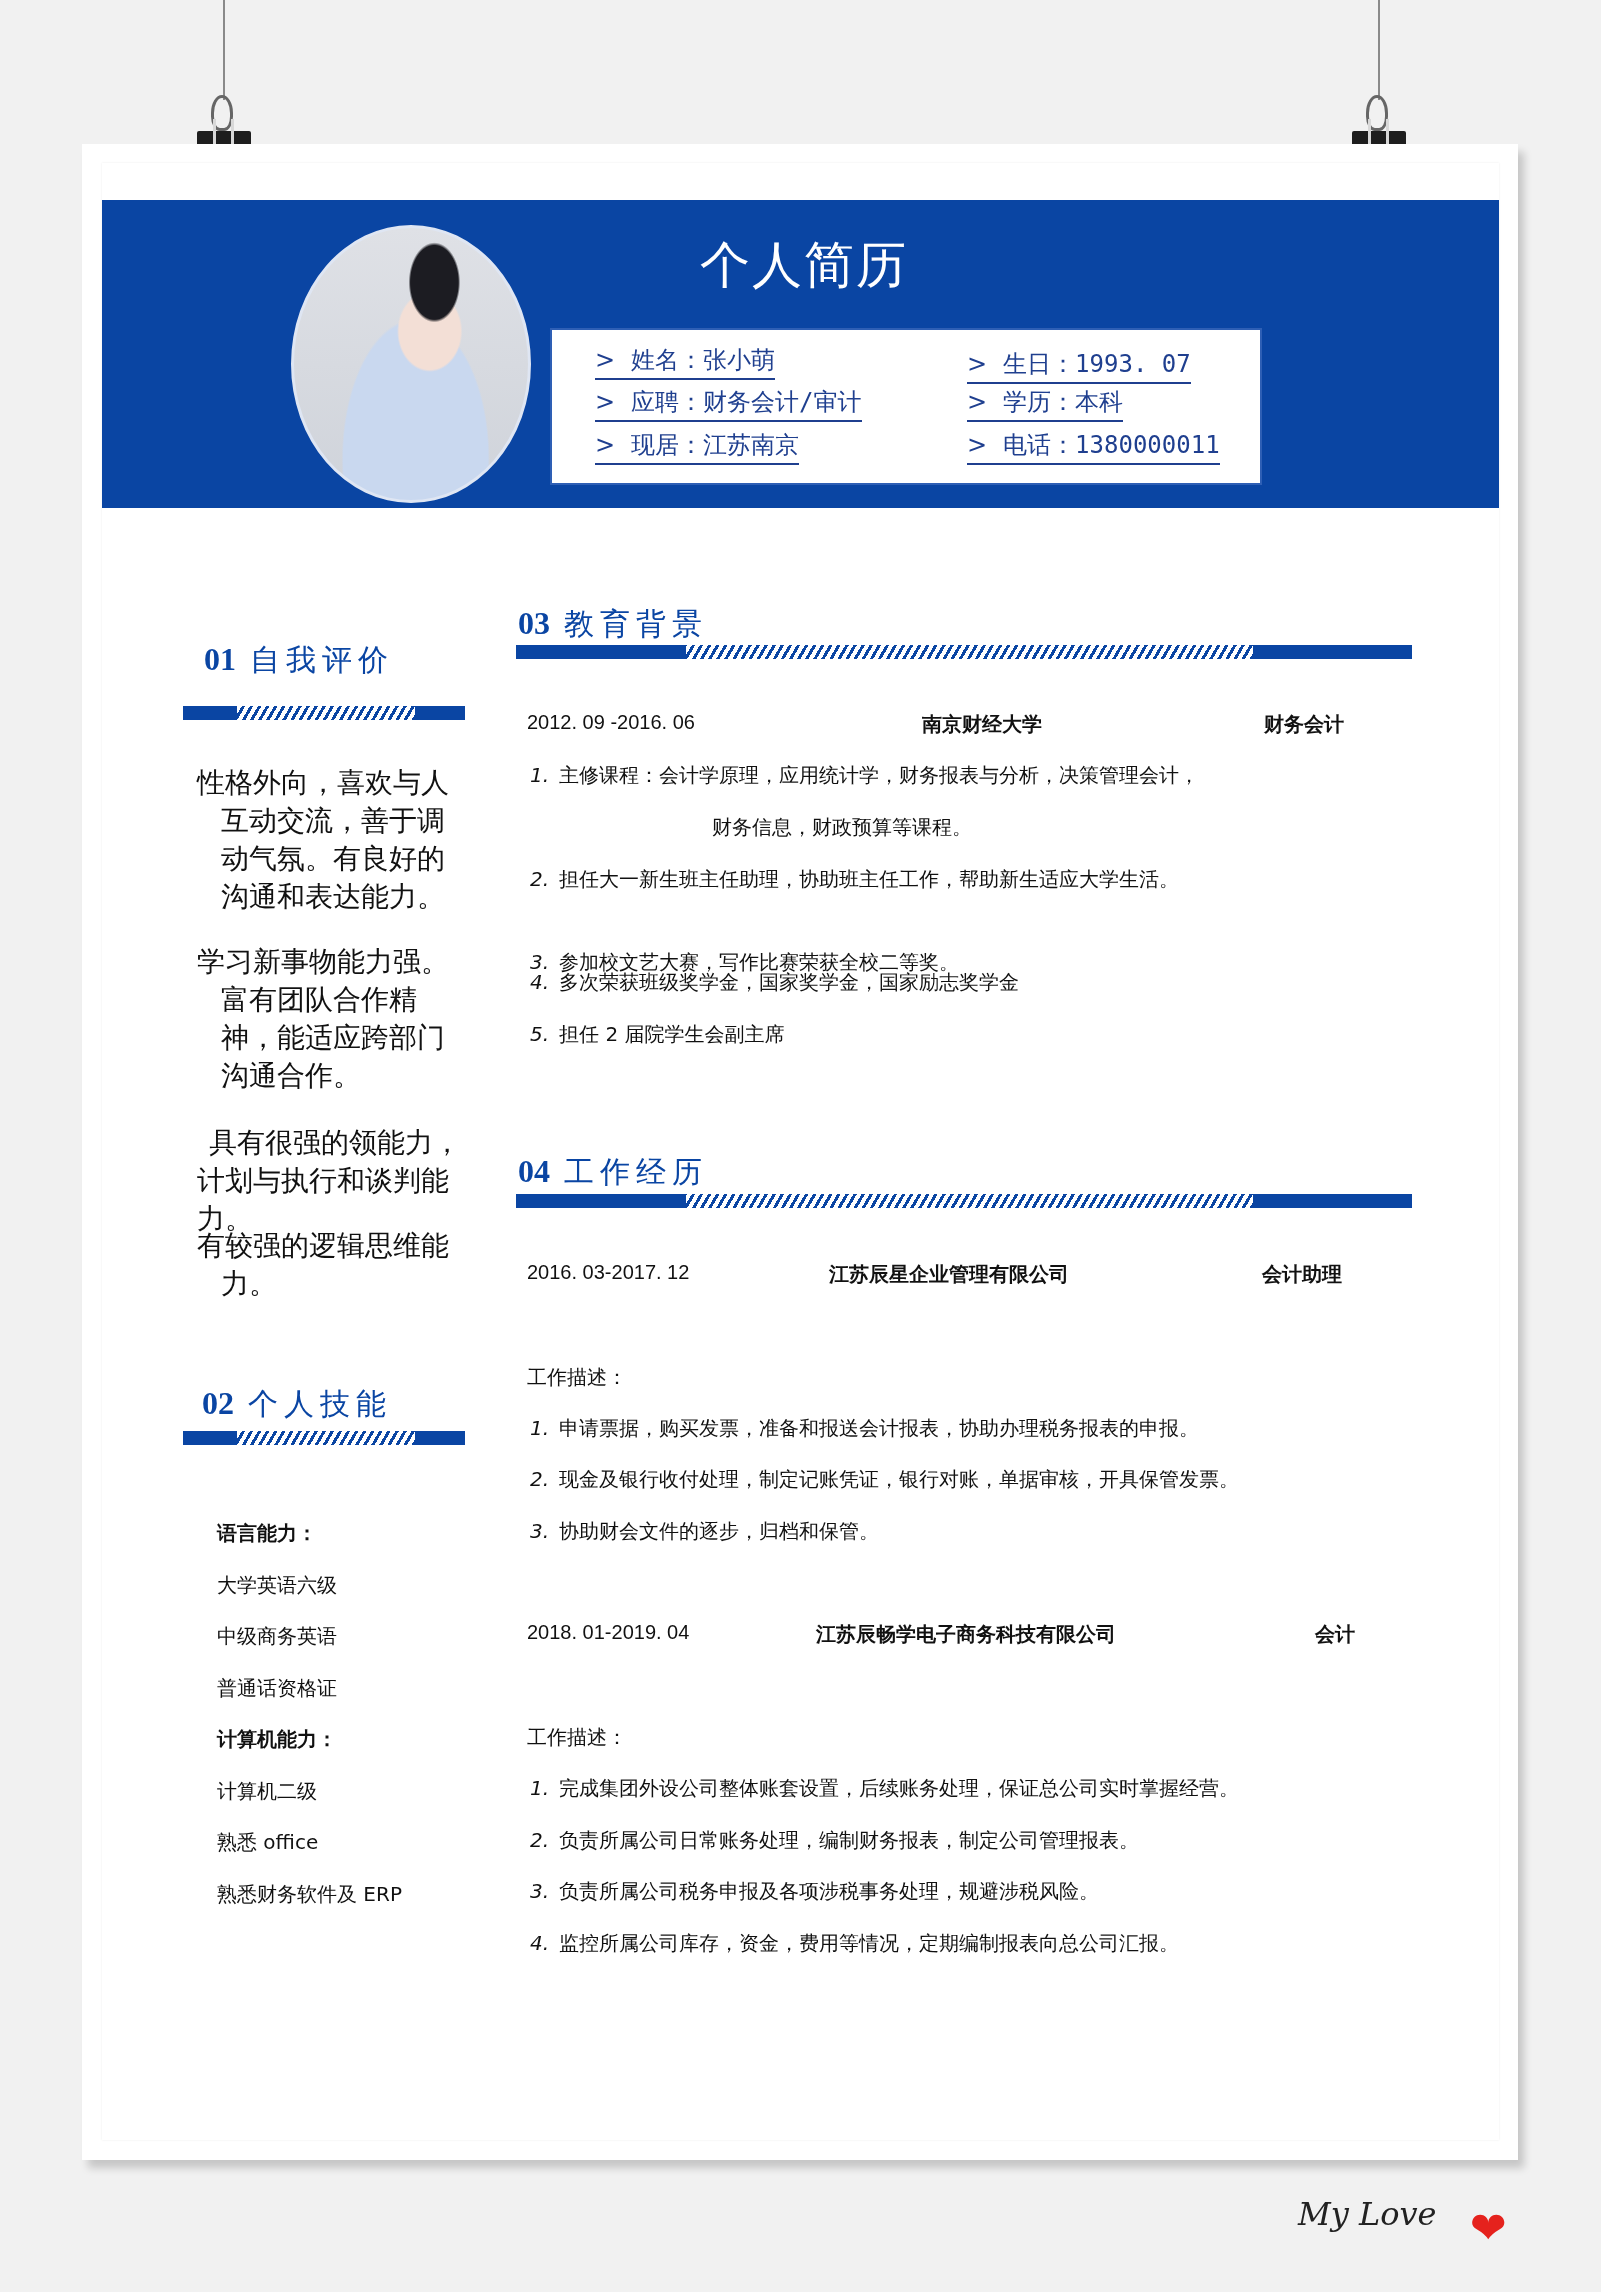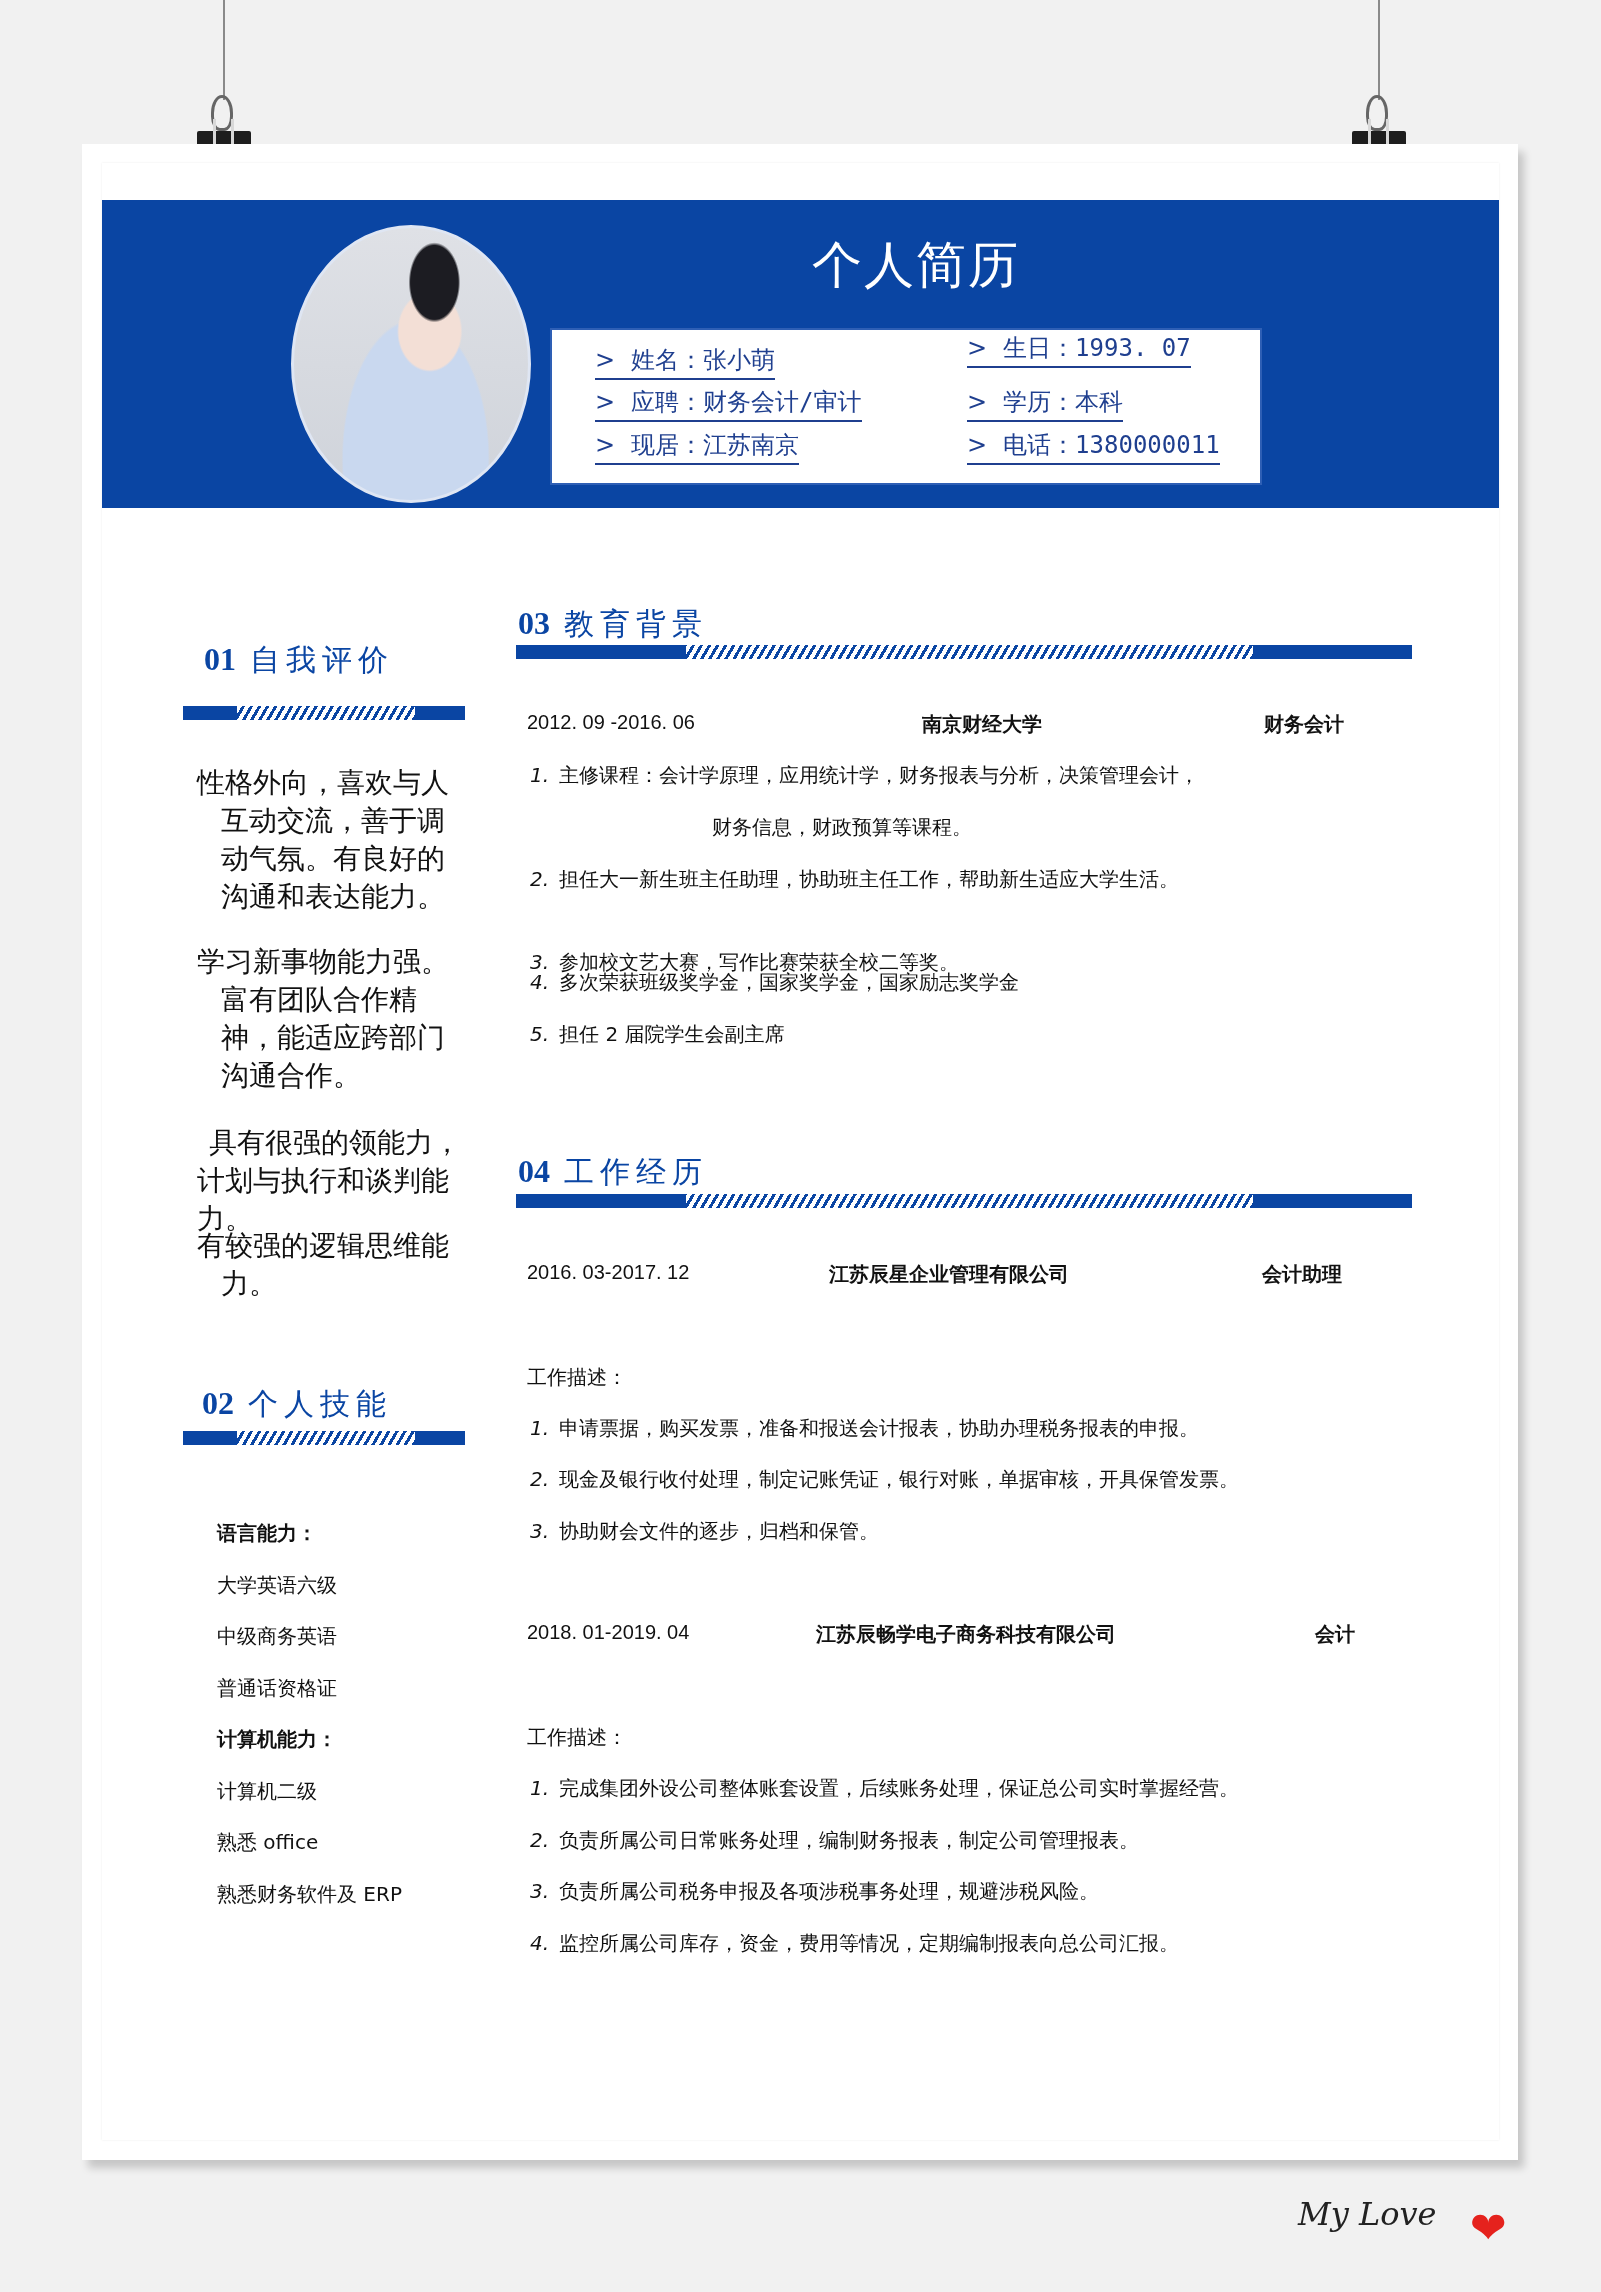--- a/index.html
+++ b/index.html
@@ -17,21 +17,21 @@
   .clip .wire { position:absolute; top:24px; width:3px; height:42px; background:#d8d8d8; }
   
   .paper { position:absolute; left:82px; top:144px; width:1436px; height:2016px; background:#fff; box-shadow:6px 8px 8px rgba(0,0,0,0.18); }
   .page  { position:absolute; left:102px; top:163px; width:1397px; height:1977px; background:#fff; box-shadow:0 0 2px rgba(0,0,0,0.08); }
   .header { position:absolute; left:102px; top:200px; width:1397px; height:308px; background:#0a45a3; }
   .photo { position:absolute; left:291px; top:225px; width:240px; height:278px; border-radius:50%; border:3px solid #dfe6f3; box-sizing:border-box; overflow:hidden;
     background: radial-gradient(ellipse at 60% 20%, #1c1c22 0 12%, transparent 13%),
                 radial-gradient(ellipse at 58% 38%, #f3dfd6 0 16%, transparent 17%),
                 radial-gradient(ellipse at 52% 85%, #c9d8ef 0 42%, transparent 43%),
                 linear-gradient(180deg,#dfe1e6,#cfd3da); }
-  .title { position:absolute; left:700px; top:232px; width:320px; text-align:right; color:#fff; font-size:50px; letter-spacing:2px; }
+  .title { position:absolute; left:700px; top:232px; width:320px; text-align:left; color:#fff; font-size:50px; letter-spacing:2px; }
   .infobox { position:absolute; left:550px; top:328px; width:712px; height:157px; background:#fff; border:2px solid #2e5fb5; box-sizing:border-box; }
   .info { position:absolute; color:#1f3f8f; font-size:24px; white-space:nowrap; border-bottom:2px solid #1f3f8f; padding-bottom:2px; font-family:"DejaVu Sans Mono","Liberation Mono",monospace; }
   .info .arrow { display:inline-block; margin-right:16px; font-family:"DejaVu Sans",sans-serif; }
   
   .sec-title { position:absolute; color:#0a45a3; font-size:30px; white-space:nowrap; font-family:"DejaVu Serif","Liberation Serif",serif; }
   .sec-title .num { font-weight:bold; font-size:32px; margin-right:14px; font-family:"Liberation Serif",serif; }
   .sec-title .lbl { letter-spacing:6px; }
   .bar { position:absolute; height:14px; display:flex; }
   .bar .solid { background:#0a45a3; height:100%; }
   .bar .hatch { height:100%; background: repeating-linear-gradient(-60deg, #0a45a3 0 3px, #fff 3px 7px); }
@@ -63,21 +63,21 @@
 
 <div class="paper"></div>
 <div class="page"></div>
 
 <div class="header"></div>
 <div class="photo"></div>
 <div class="title">个人简历</div>
 
 <div class="infobox"></div>
 <div class="info" style="left:595px;top:344px;"><span class="arrow">&gt;</span><span>姓名：张小萌</span></div>
-<div class="info" style="left:967px;top:332px;"><span class="arrow">&gt;</span><span>生日：1993. 07</span></div>
+<div class="info" style="left:967px;top:348px;"><span class="arrow">&gt;</span><span>生日：1993. 07</span></div>
 <div class="info" style="left:595px;top:386px;"><span class="arrow">&gt;</span><span>应聘：财务会计/审计</span></div>
 <div class="info" style="left:967px;top:386px;"><span class="arrow">&gt;</span><span>学历：本科</span></div>
 <div class="info" style="left:595px;top:429px;"><span class="arrow">&gt;</span><span>现居：江苏南京</span></div>
 <div class="info" style="left:967px;top:429px;"><span class="arrow">&gt;</span><span>电话：1380000011</span></div>
 
 <div class="sec-title" style="left:204px;top:640px;">
   <span class="num">01</span><span class="lbl">自我评价</span>
 </div>
 <div class="bar" style="left:183px;top:706px;width:282px;">
   <div class="solid" style="width:54px"></div>

